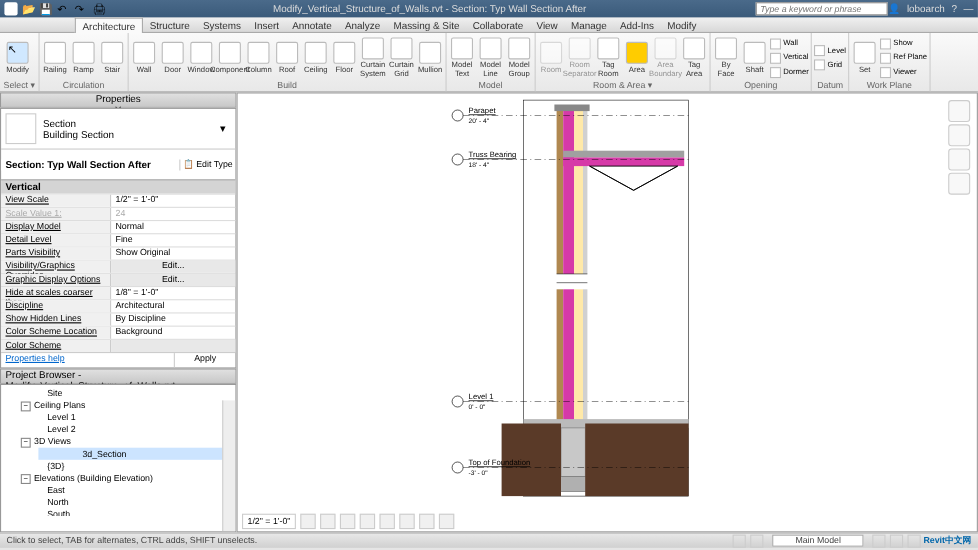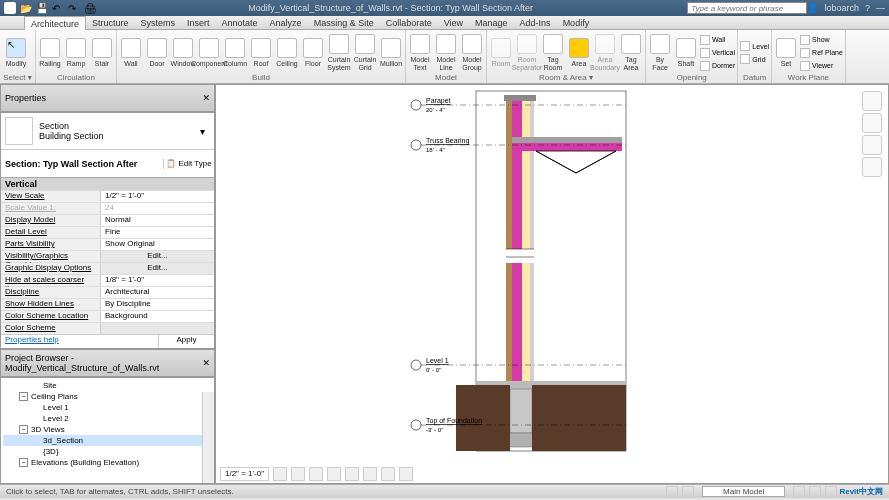--- a/index.html
+++ b/index.html
@@ -10,42 +10,42 @@
 .titlebar .app-icon { width: 12px; height: 12px; background: #fff; border-radius: 2px; margin-right: 4px; }
 .qat { display: flex; gap: 6px; }
 .qat span { width: 10px; height: 10px; display: inline-block; }
 .titlebar .title { flex: 1; text-align: center; color: #ddd; font-size: 9px; }
 .titlebar .search { width: 120px; height: 12px; background: #fff; border: 1px solid #888; font-size: 8px; padding: 0 3px; font-style: italic; color: #888; }
 .titlebar .right { display: flex; gap: 6px; color: #ddd; font-size: 9px; align-items: center; }
 
 
 .tabs { height: 14px; background: linear-gradient(#f0f0f0, #d8d8d8); display: flex; align-items: center; padding-left: 24px; border-bottom: 1px solid #aaa; }
 .tabs span { padding: 0 6px; font-size: 9px; color: #333; cursor: pointer; height: 14px; line-height: 14px; }
-.tabs span.active { background: #fafafa; border: 1px solid #aaa; border-bottom: none; }
+.tabs span.active { background: #fafafa; border: 1px solid #aaa; border-bottom: none; margin-left: 44px; }
 
 
 .ribbon { height: 54px; background: linear-gradient(#fafafa, #e8e8e8); display: flex; border-bottom: 1px solid #aaa; }
 .panel { border-right: 1px solid #ccc; display: flex; flex-direction: column; padding: 2px 2px 0; }
 .panel-body { display: flex; gap: 2px; flex: 1; align-items: center; }
 .panel-name { font-size: 8px; text-align: center; color: #666; height: 10px; line-height: 10px; }
 .rbtn { display: flex; flex-direction: column; align-items: center; width: 28px; cursor: pointer; }
 .rbtn .icn { width: 20px; height: 20px; border: 1px solid #bbb; background: #fff; border-radius: 2px; }
 .rbtn .lbl { font-size: 7px; text-align: center; line-height: 8px; margin-top: 2px; color: #333; }
 .rbtn.narrow { width: 24px; }
 .rbtn.disabled { opacity: 0.5; }
 .small-stack { display: flex; flex-direction: column; gap: 1px; }
 .small-stack .srow { display: flex; align-items: center; gap: 2px; font-size: 7px; height: 12px; cursor: pointer; }
 .small-stack .srow .si { width: 10px; height: 10px; border: 1px solid #bbb; background: #fff; }
 
 
 .main { display: flex; height: 400px; }
 
 
 .left { width: 215px; display: flex; flex-direction: column; background: #f4f4f4; }
-.pal-head { height: 28px; background: linear-gradient(#e0e0e0, #c8c8c8); border: 1px solid #999; display: flex; align-items: center; padding: 0 4px; font-size: 9px; justify-content: space-between; }
+.pal-head { height: 14px; background: linear-gradient(#e0e0e0, #c8c8c8); border: 1px solid #999; display: flex; align-items: center; padding: 0 4px; font-size: 9px; justify-content: space-between; flex-direction: column; }
 .pal-head .x { cursor: pointer; }
 
 .props { flex: 0 0 auto; border: 1px solid #999; background: #fff; }
 .type-sel { display: flex; align-items: center; padding: 4px; gap: 6px; }
 .type-sel .ico { width: 28px; height: 28px; border: 1px solid #ccc; }
 .type-sel .txt { flex: 1; font-size: 9px; }
 .type-sel .dd { width: 10px; }
 
 .inst-row { display: flex; align-items: center; height: 28px; border-top: 1px solid #ccc; }
 .inst-row .combo { flex: 1; font-size: 9px; font-weight: bold; padding: 0 4px; background: #fff; border-right: 1px solid #ccc; }
@@ -60,21 +60,21 @@
 .prow.disabled { color: #aaa; }
 
 .pfoot { display: flex; border-top: 1px solid #ccc; height: 14px; }
 .pfoot .help { flex: 1; font-size: 8px; color: #0066cc; text-decoration: underline; padding: 0 4px; cursor: pointer; }
 .pfoot .apply { width: 56px; font-size: 8px; text-align: center; border-left: 1px solid #ccc; cursor: pointer; }
 
 .browser { flex: 1; border: 1px solid #999; background: #fff; overflow: hidden; position: relative; }
 .tree { padding: 2px; font-size: 8px; overflow-y: auto; height: calc(100% - 14px); }
 .tree .node { padding: 0 0 0 16px; line-height: 11px; white-space: nowrap; }
 .tree .node.l3 { padding-left: 40px; }
-.tree .node.sel { background: #cce4ff; }
+.tree .node.sel { background: #cce4ff; margin-left: 32px; }
 .tree .toggle { display: inline-block; width: 9px; height: 9px; border: 1px solid #888; text-align: center; line-height: 7px; margin-right: 3px; font-size: 7px; cursor: pointer; }
 .browser .sb { position: absolute; right: 0; top: 14px; bottom: 0; width: 12px; background: #eee; border-left: 1px solid #ccc; }
 
 
 .canvas { flex: 1; background: #fff; position: relative; border: 1px solid #999; }
 .canvas svg { position: absolute; top: 0; left: 0; }
 .canvas .nav { position: absolute; right: 6px; top: 6px; width: 20px; }
 .canvas .nav div { width: 20px; height: 20px; border: 1px solid #ccc; background: #f8f8f8; margin-bottom: 2px; border-radius: 3px; }
 .view-ctrl { position: absolute; left: 4px; bottom: 2px; display: flex; gap: 4px; align-items: center; font-size: 8px; }
 .view-ctrl .vc { width: 14px; height: 14px; border: 1px solid #ccc; background: #f0f0f0; cursor: pointer; }

